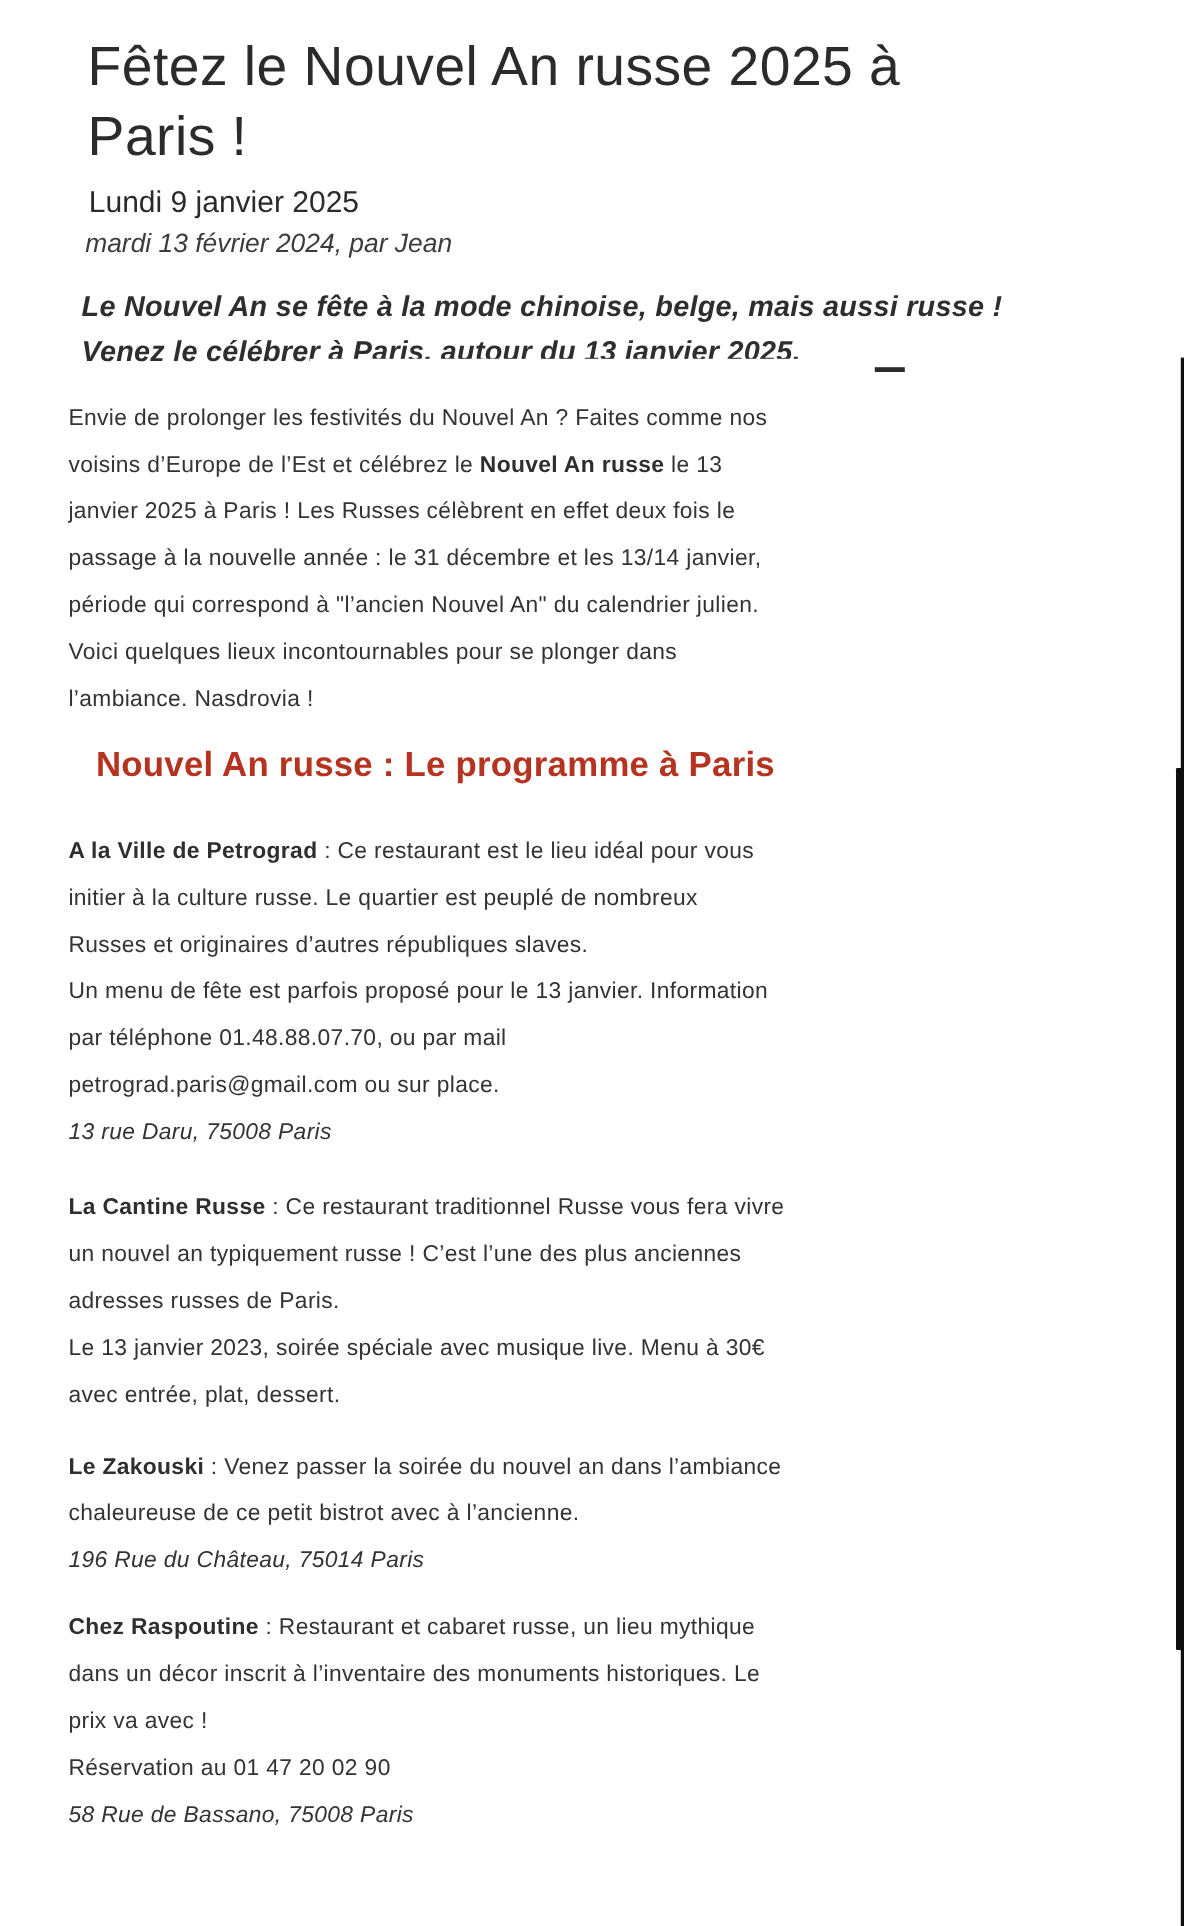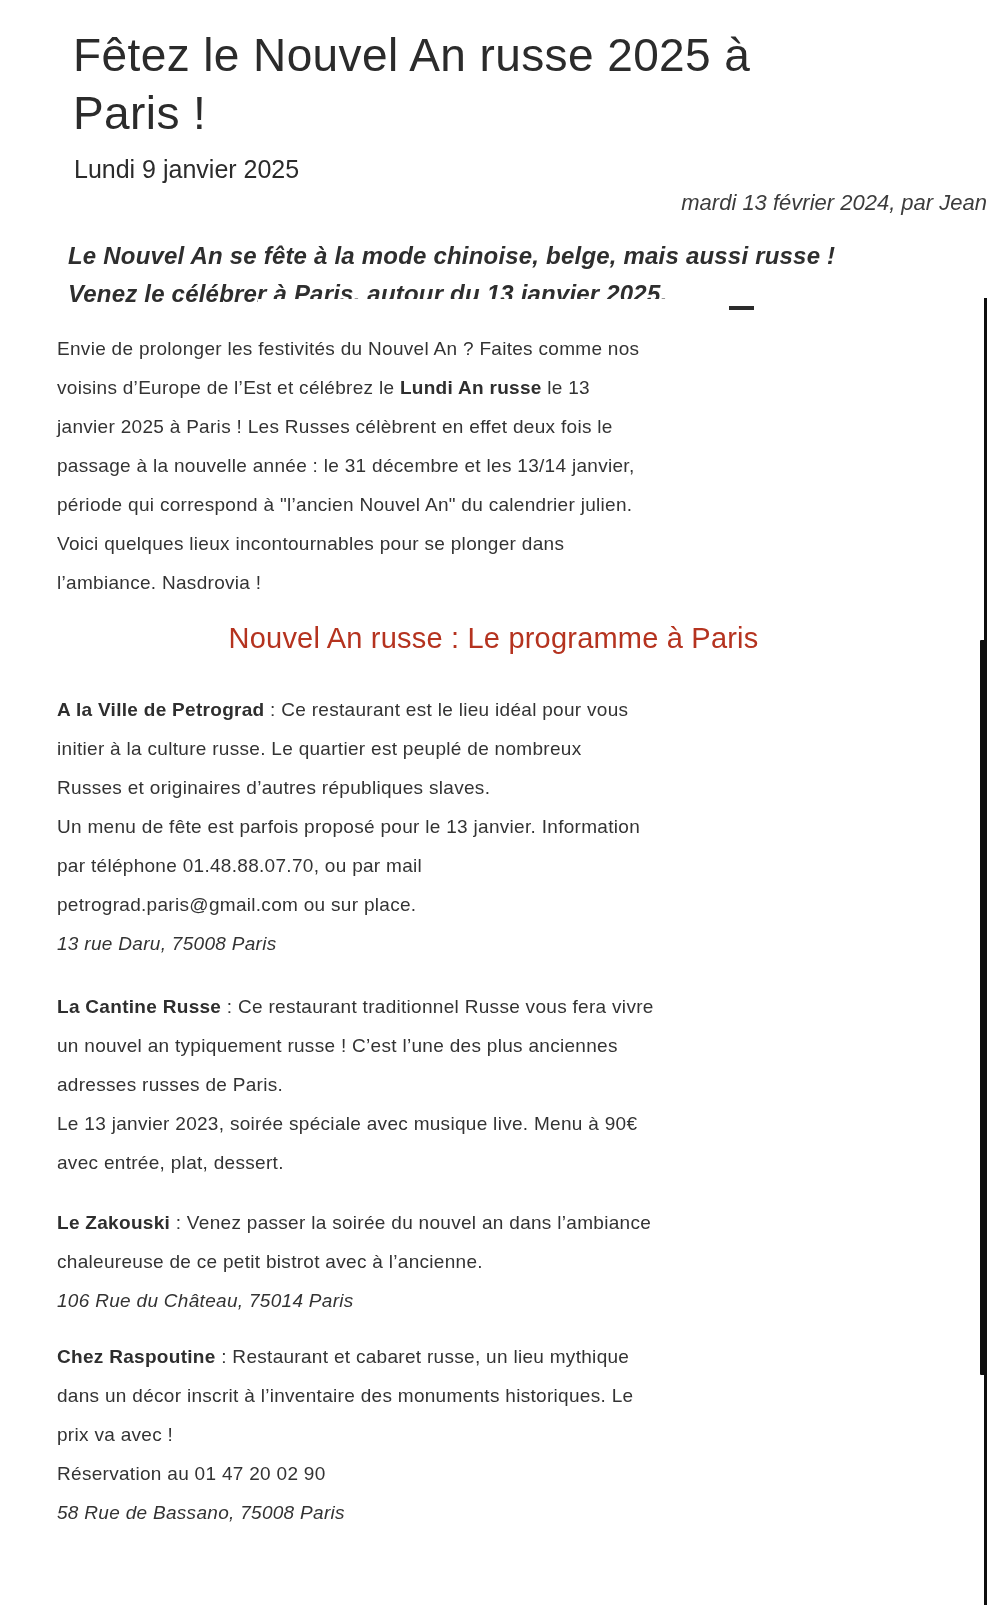--- a/index.html
+++ b/index.html
@@ -17,42 +17,42 @@
     font-size:46px;line-height:58px;font-weight:400;
     color:#2b2b2b;letter-spacing:.4px;
     white-space:pre-line;
   }
   .date{
     margin:12px 0 0 74px;
     font-size:25px;line-height:30px;color:#2b2b2b;
   }
   .byline{
     margin:5px 0 0 71px;
-    font-size:22px;line-height:27px;font-style:italic;color:#3c3c3c;text-align:right;
+    font-size:22px;line-height:27px;font-style:italic;color:#3c3c3c;
   }
   .intro{
     margin:21px 60px 0 68px;
     font-size:24px;line-height:38px;font-weight:700;color:#2e2e2e;
     letter-spacing:.2px;
     white-space:pre-line;
     font-style:italic;
   }
   .body{display:block;}
   .para{
     margin:16px 60px 0 57px;
     font-size:19px;line-height:39px;color:#333333;
     letter-spacing:.3px;
   }
   .seg{white-space:pre-line;}
   .para strong{font-weight:700;color:#2e2e2e;}
   .address{display:block;}
   .heading{
     margin:18px 80px 0 80px;
-    text-align:center;
-    font-size:29px;line-height:36px;font-weight:400;
+    text-align:left;
+    font-size:29px;line-height:36px;font-weight:700;
     color:#b5331f;letter-spacing:.2px;
   }
   .p-petrograd{margin-top:34px;}
   .p-cantine{margin-top:24px;}
   .p-zakouski{margin-top:21px;}
   .p-raspoutine{margin-top:17px;}
   .scroll-track{
     position:absolute;right:0;top:298px;width:3px;height:1307px;
     background:#0e0e0e;z-index:3;
   }
@@ -75,44 +75,44 @@
 <main class="article">
   <h1 class="title">Fêtez le Nouvel An russe 2025 à
 Paris !</h1>
   <p class="date">Lundi 9 janvier 2025</p>
   <p class="byline">mardi 13 février 2024, par Jean</p>
   <p class="intro">Le Nouvel An se fête à la mode chinoise, belge, mais aussi russe !
 Venez le célébrer à Paris, autour du 13 janvier 2025.</p>
 
   <section class="body">
     <p class="para"><span class="seg">Envie de prolonger les festivités du Nouvel An ? Faites comme nos
-voisins d’Europe de l’Est et célébrez le </span><strong class="seg">Lundi An russe</strong><span class="seg"> le 13
+voisins d’Europe de l’Est et célébrez le </span><strong class="seg">Nouvel An russe</strong><span class="seg"> le 13
 janvier 2025 à Paris ! Les Russes célèbrent en effet deux fois le
 passage à la nouvelle année : le 31 décembre et les 13/14 janvier,
 période qui correspond à "l’ancien Nouvel An" du calendrier julien.
 Voici quelques lieux incontournables pour se plonger dans
 l’ambiance. Nasdrovia !</span></p>
 
     <h2 class="heading">Nouvel An russe : Le programme à Paris</h2>
 
     <p class="para p-petrograd"><strong class="seg">A la Ville de Petrograd</strong><span class="seg"> : Ce restaurant est le lieu idéal pour vous
 initier à la culture russe. Le quartier est peuplé de nombreux
 Russes et originaires d’autres républiques slaves.
 Un menu de fête est parfois proposé pour le 13 janvier. Information
 par téléphone 01.48.88.07.70, ou par mail
 petrograd.paris@gmail.com ou sur place.</span><em class="address">13 rue Daru, 75008 Paris</em></p>
 
     <p class="para p-cantine"><strong class="seg">La Cantine Russe</strong><span class="seg"> : Ce restaurant traditionnel Russe vous fera vivre
 un nouvel an typiquement russe ! C’est l’une des plus anciennes
 adresses russes de Paris.
-Le 13 janvier 2023, soirée spéciale avec musique live. Menu à 90€
+Le 13 janvier 2023, soirée spéciale avec musique live. Menu à 30€
 avec entrée, plat, dessert.</span></p>
 
     <p class="para p-zakouski"><strong class="seg">Le Zakouski</strong><span class="seg"> : Venez passer la soirée du nouvel an dans l’ambiance
-chaleureuse de ce petit bistrot avec à l’ancienne.</span><em class="address">106 Rue du Château, 75014 Paris</em></p>
+chaleureuse de ce petit bistrot avec à l’ancienne.</span><em class="address">196 Rue du Château, 75014 Paris</em></p>
 
     <p class="para p-raspoutine"><strong class="seg">Chez Raspoutine</strong><span class="seg"> : Restaurant et cabaret russe, un lieu mythique
 dans un décor inscrit à l’inventaire des monuments historiques. Le
 prix va avec !
 Réservation au 01 47 20 02 90</span><em class="address">58 Rue de Bassano, 75008 Paris</em></p>
   </section>
 </main>
 
 <div class="scroll-track"></div>
 <div class="scroll-thumb"></div>

